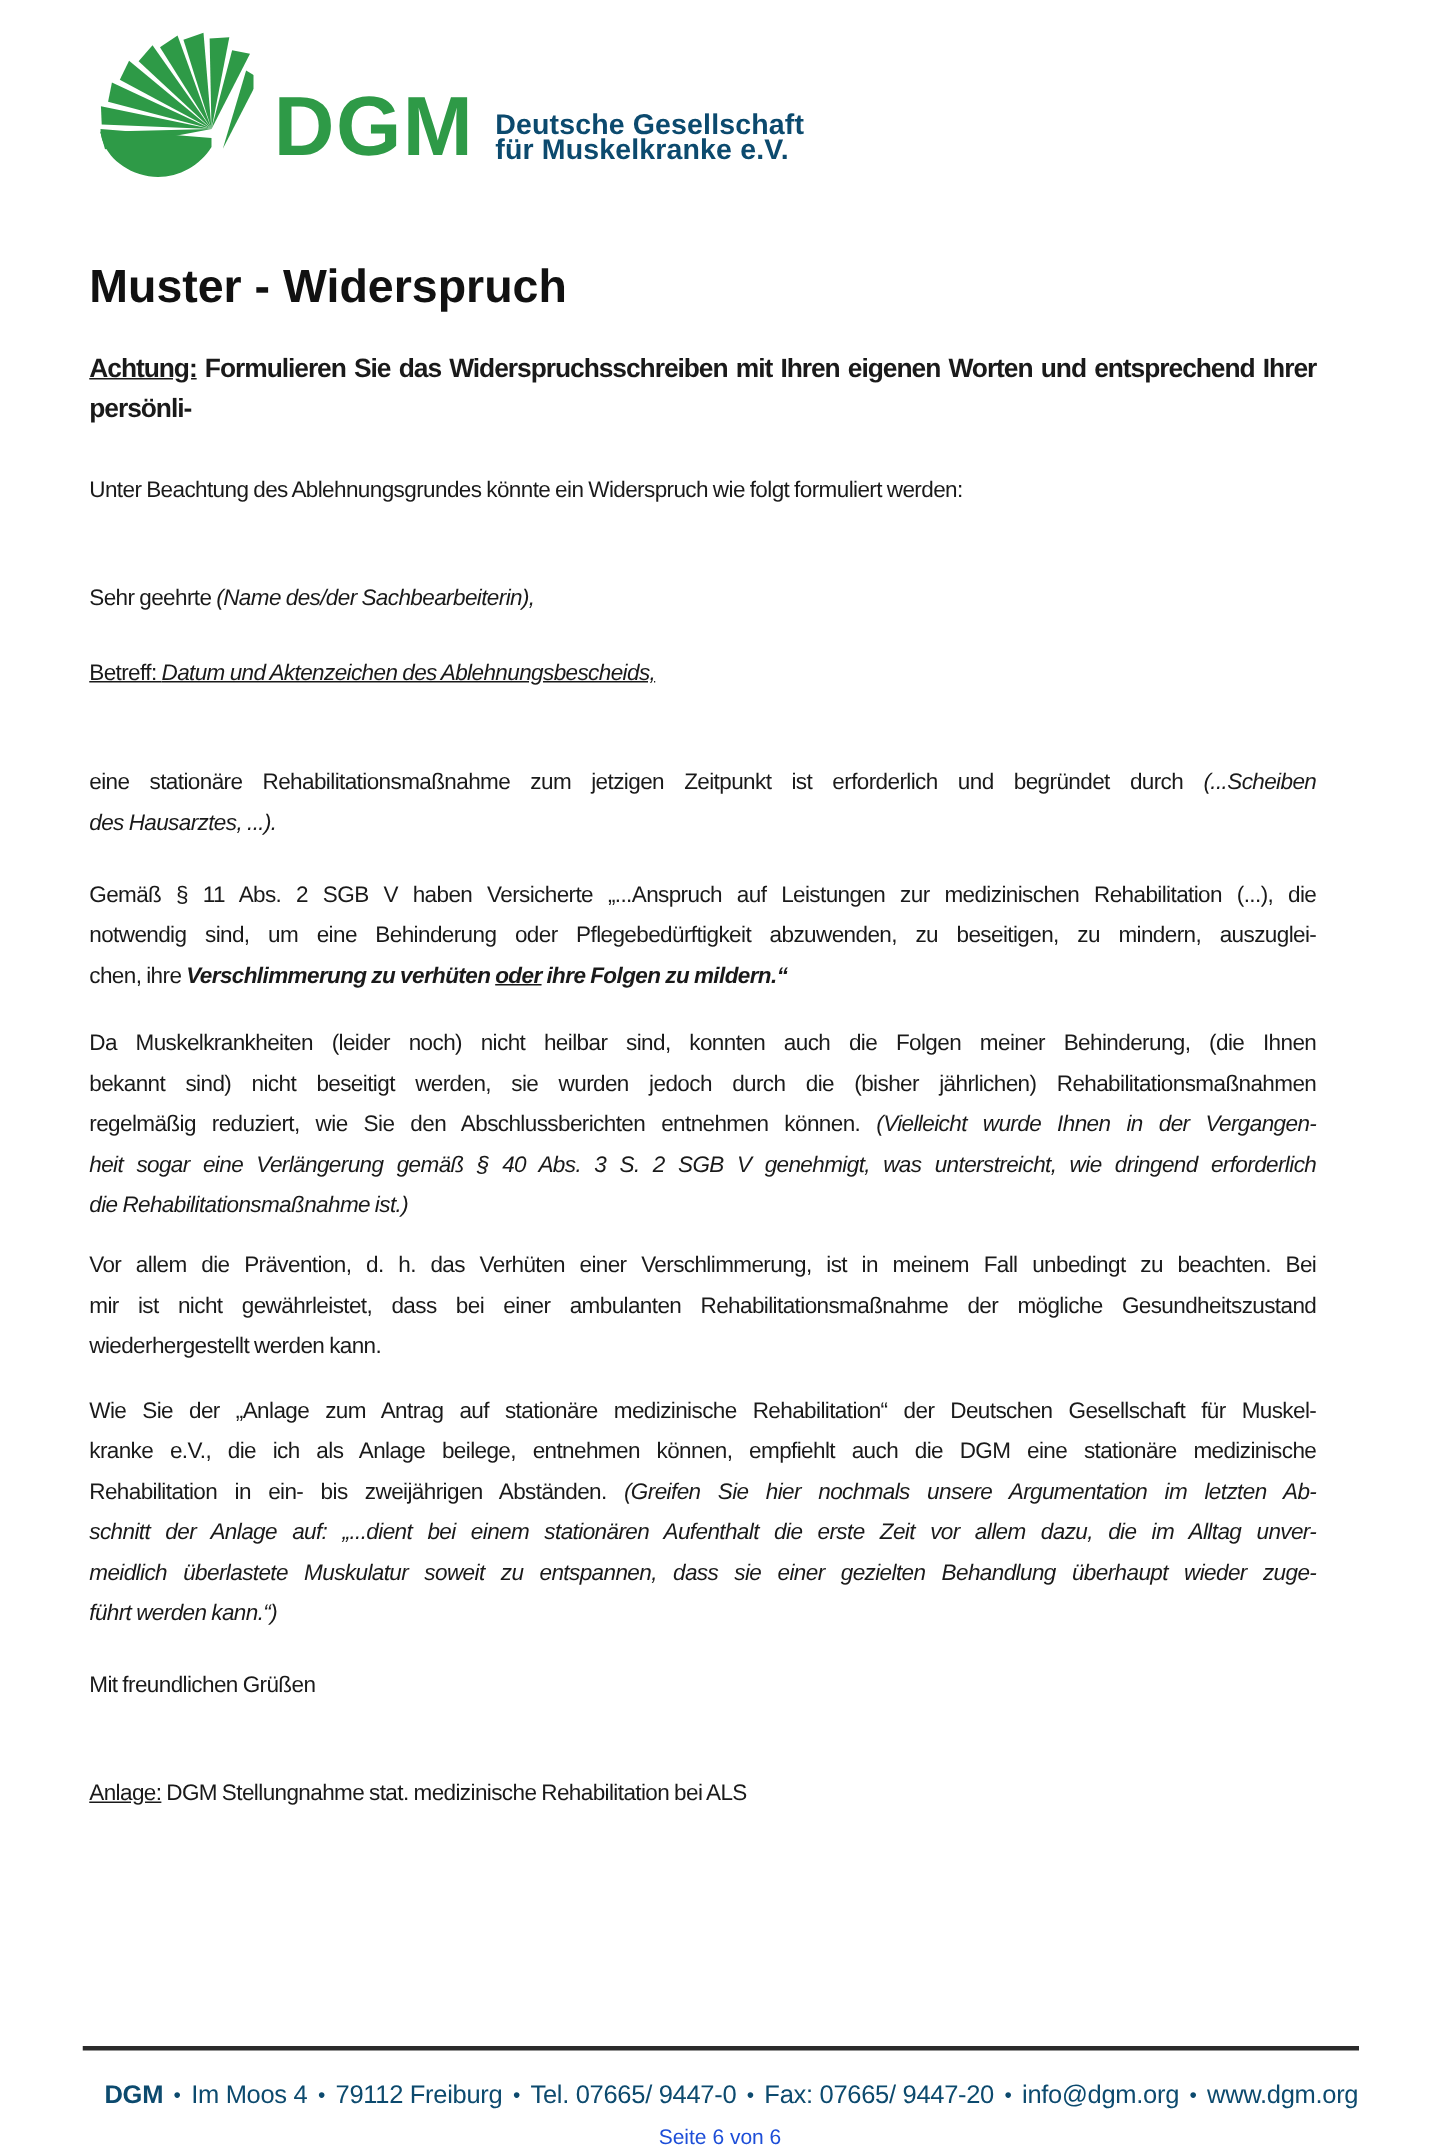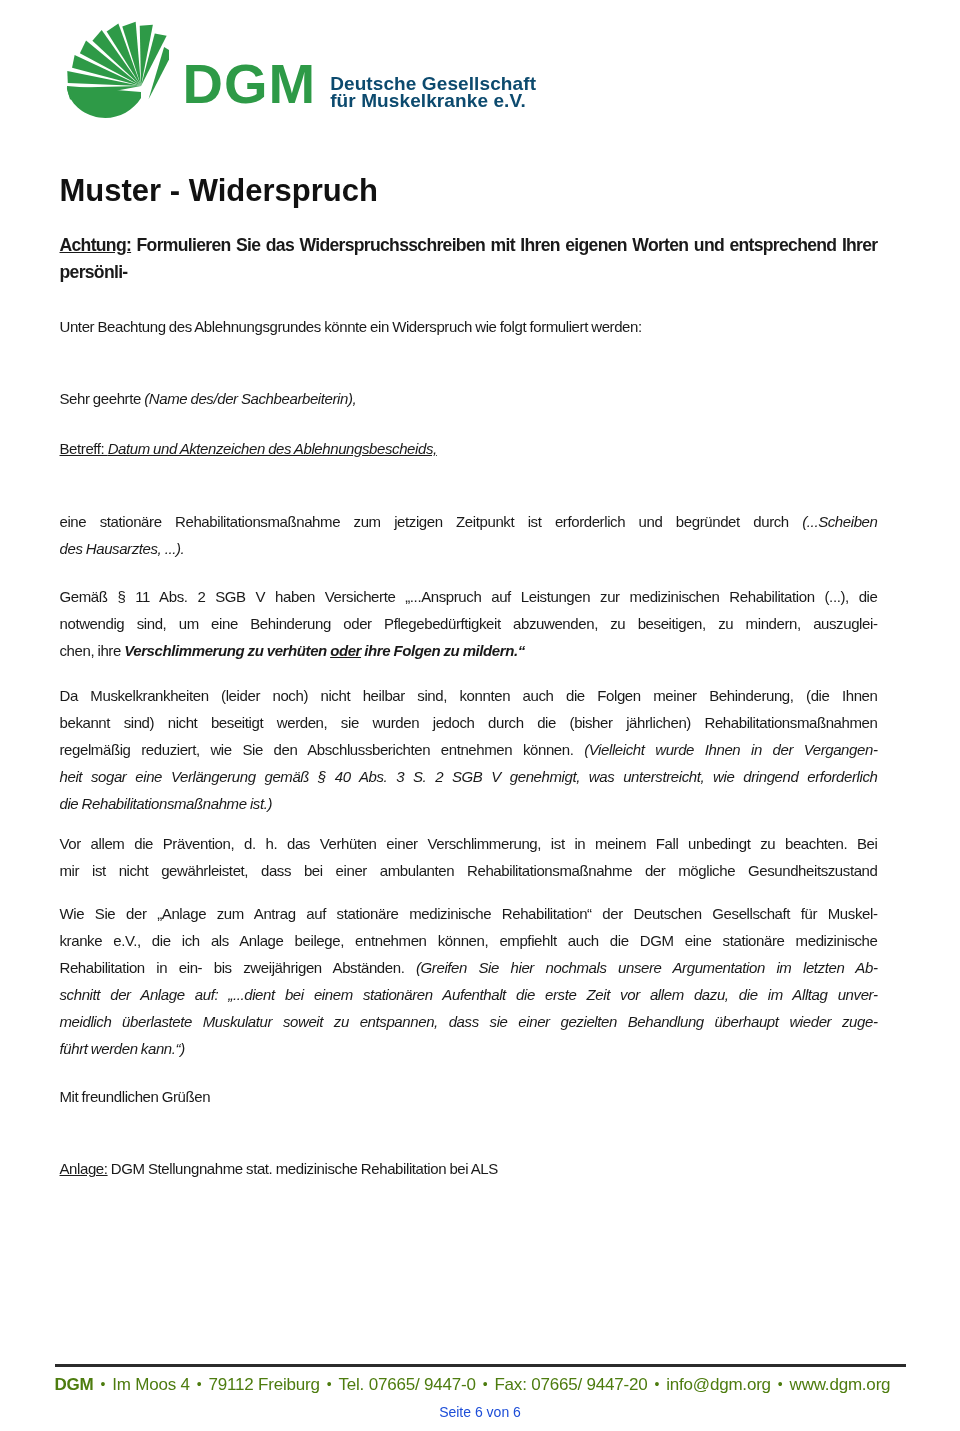--- a/index.html
+++ b/index.html
@@ -76,24 +76,24 @@
   #par-closing { margin-bottom: 45px; }
 
   
   .footer {
     position: absolute;
     left: 0; right: 0;
     top: 1364px;
     border-top: 3px solid #2b2b2b;
   }
   .footer-contact {
-    text-align: left;
+    text-align: right;
     font-size: 17px;
-    padding-top: 8px;
-    color: #4d7c0f;
+    padding-top: 20px;
+    color: #0c4a6e;
     letter-spacing: -0.2px;
   }
   .footer-contact .bullet { margin: 0 7px; font-size: 14px; position: relative; top: -1px; }
   .page-number {
     text-align: center;
     font-size: 14px;
     margin-top: 9px;
     color: #1d4ed8;
   }
 </style>
@@ -154,20 +154,21 @@
     <div class="par" id="par-p3">
         <div class="line"><span>Da Muskelkrankheiten (leider noch) nicht heilbar sind, konnten auch die Folgen meiner Behinderung, (die Ihnen</span></div>
         <div class="line"><span>bekannt sind) nicht beseitigt werden, sie wurden jedoch durch die (bisher jährlichen) Rehabilitationsmaßnahmen</span></div>
         <div class="line"><span>regelmäßig reduziert, wie Sie den Abschlussberichten entnehmen können. </span><span class="seg-i">(Vielleicht wurde Ihnen in der Vergangen-</span></div>
         <div class="line"><span class="seg-i">heit sogar eine Verlängerung gemäß § 40 Abs. 3 S. 2 SGB V genehmigt, was unterstreicht, wie dringend erforderlich</span></div>
         <div class="line last"><span class="seg-i">die Rehabilitationsmaßnahme ist.)</span></div>
       </div>
     <div class="par" id="par-p4">
         <div class="line"><span>Vor allem die Prävention, d. h. das Verhüten einer Verschlimmerung, ist in meinem Fall unbedingt zu beachten. Bei</span></div>
         <div class="line"><span>mir ist nicht gewährleistet, dass bei einer ambulanten Rehabilitationsmaßnahme der mögliche Gesundheitszustand</span></div>
+        <div class="line last"><span>wiederhergestellt werden kann.</span></div>
       </div>
     <div class="par" id="par-p5">
         <div class="line"><span>Wie Sie der „Anlage zum Antrag auf stationäre medizinische Rehabilitation“ der Deutschen Gesellschaft für Muskel-</span></div>
         <div class="line"><span>kranke e.V., die ich als Anlage beilege, entnehmen können, empfiehlt auch die DGM eine stationäre medizinische</span></div>
         <div class="line"><span>Rehabilitation in ein- bis zweijährigen Abständen. </span><span class="seg-i">(Greifen Sie hier nochmals unsere Argumentation im letzten Ab-</span></div>
         <div class="line"><span class="seg-i">schnitt der Anlage auf: „...dient bei einem stationären Aufenthalt die erste Zeit vor allem dazu, die im Alltag unver-</span></div>
         <div class="line"><span class="seg-i">meidlich überlastete Muskulatur soweit zu entspannen, dass sie einer gezielten Behandlung überhaupt wieder zuge-</span></div>
         <div class="line last"><span class="seg-i">führt werden kann.“)</span></div>
       </div>
     <div class="par" id="par-closing">

